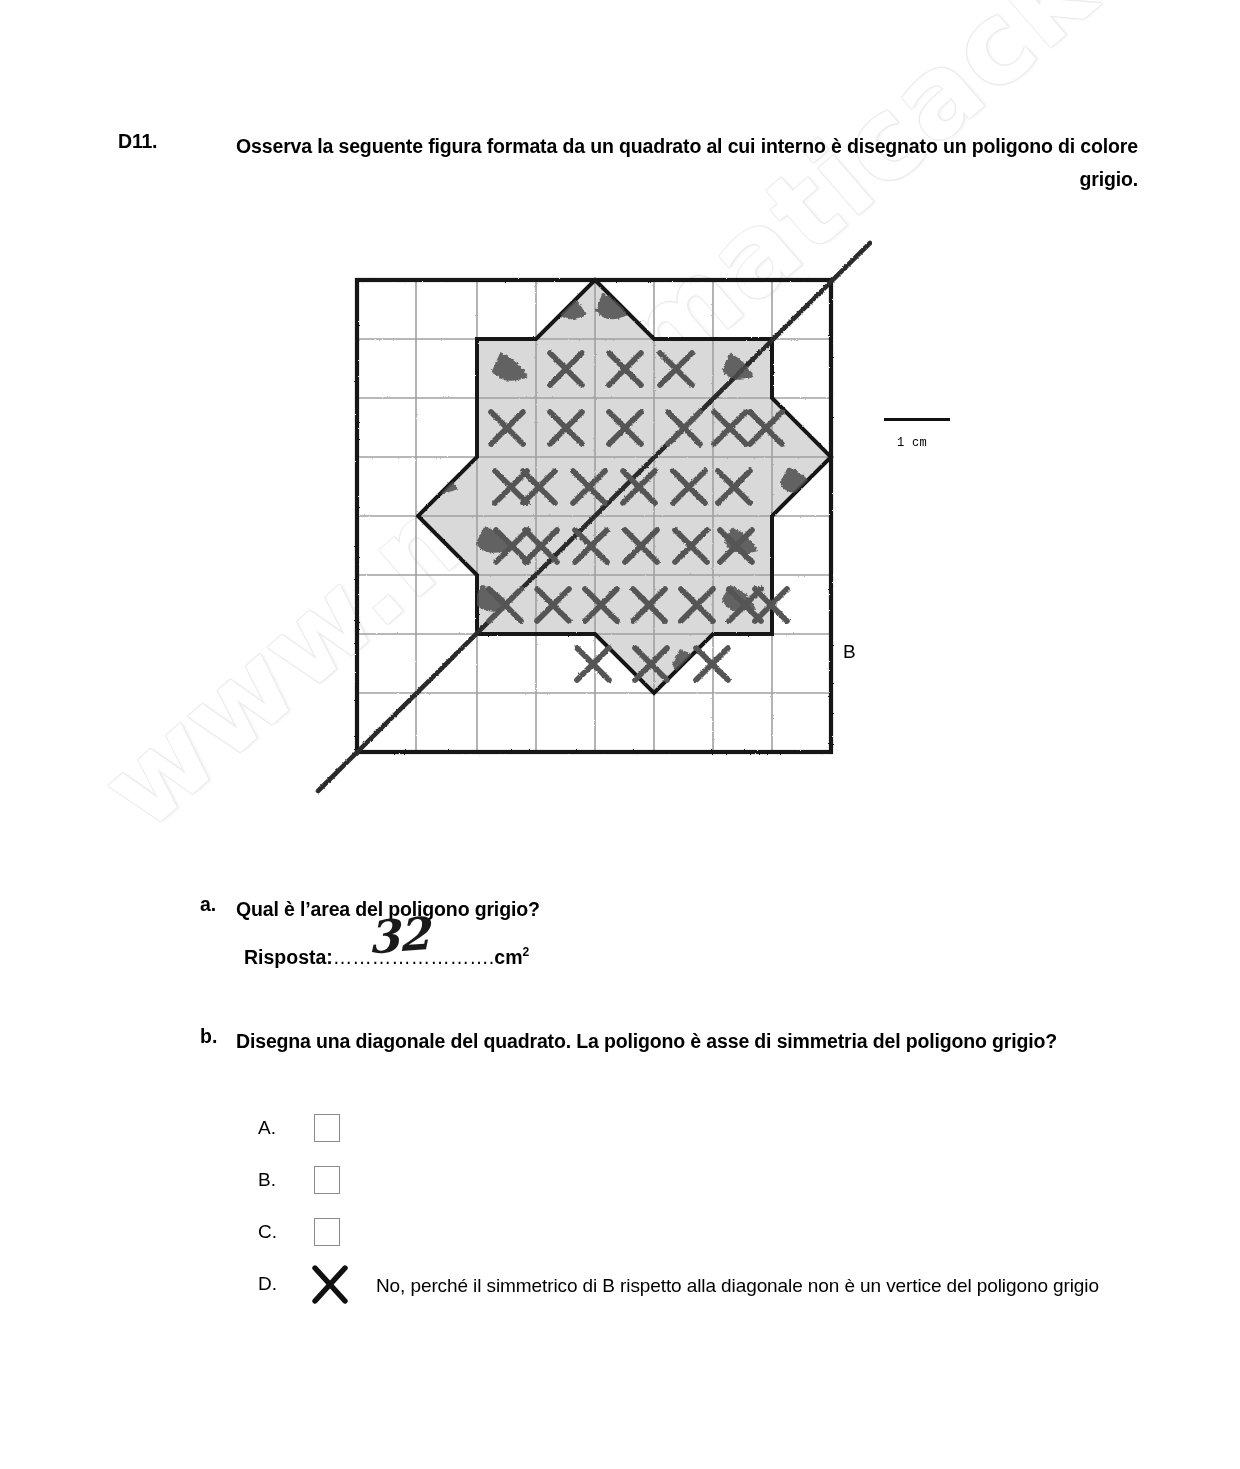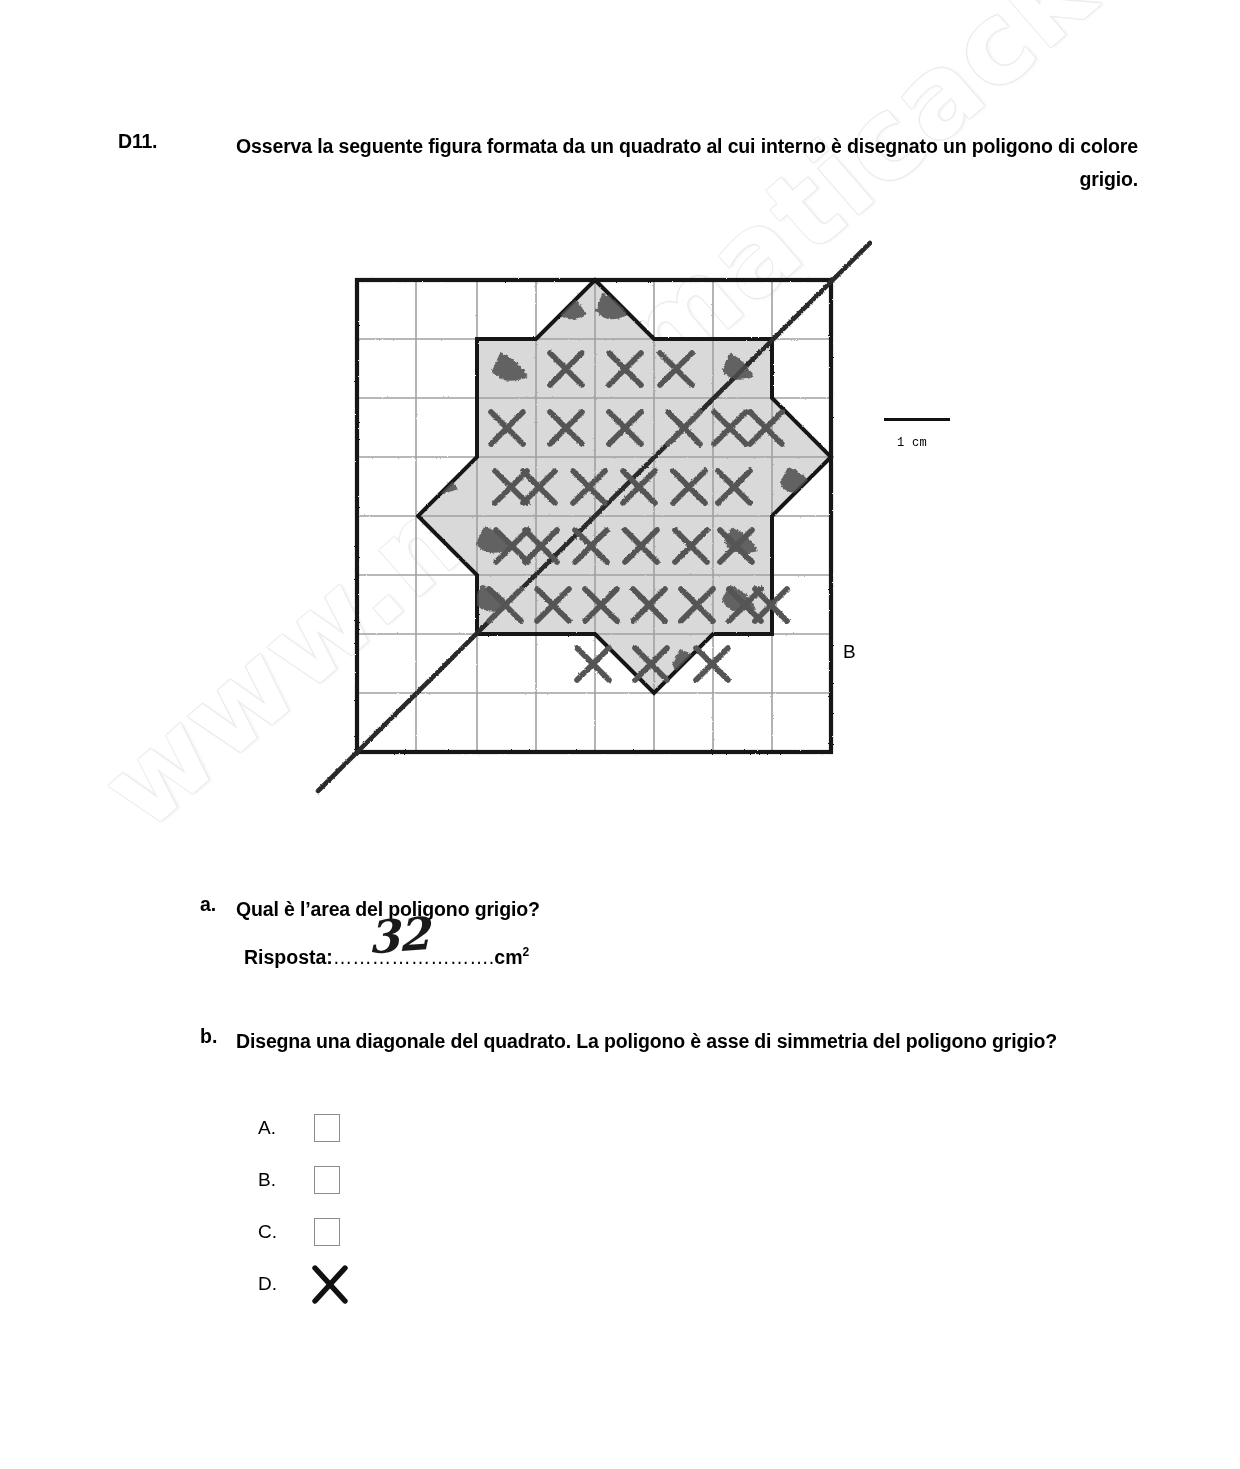--- a/index.html
+++ b/index.html
@@ -493,15 +493,16 @@
     <div class="opt-letter">D.</div>
     <div class="opt-box-cell">
       <div class="opt-box checked"></div>
       <svg class="opt-x" viewBox="0 0 48 48" xmlns="http://www.w3.org/2000/svg">
         <g stroke="#111111" stroke-width="5.4" stroke-linecap="round">
           <line x1="9" y1="8" x2="39" y2="41"></line>
           <line x1="39" y1="8" x2="9" y2="41"></line>
         </g>
       </svg>
     </div>
+    <div class="opt-text">No, perché il simmetrico di B rispetto alla diagonale non è un vertice del poligono grigio</div>
   </div>
 
 </div>
 
 </body></html>

